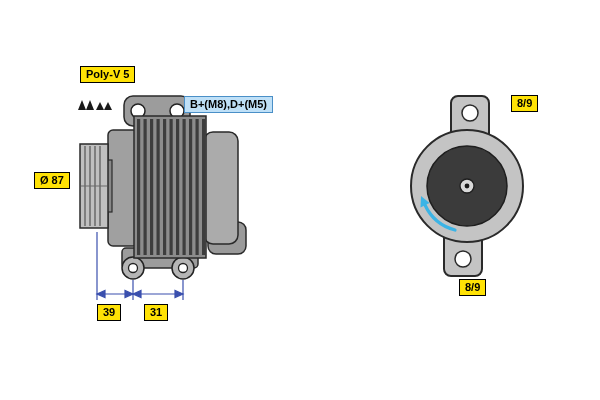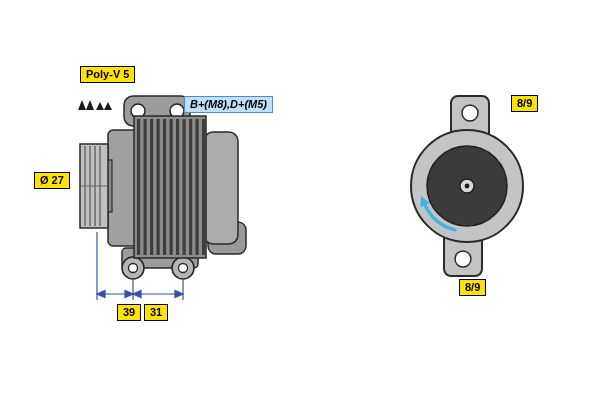--- a/index.html
+++ b/index.html
@@ -115,25 +115,25 @@
 
       <g>
         <path d="M455,230 A46,46 0 0 1 425,205" fill="none" stroke="#3cb4e6" stroke-width="3.2" stroke-linecap="round"></path>
         <path d="M421,196 L429.5,203 L420.5,207.5 Z" fill="#3cb4e6"></path>
       </g>
     </g>
   </svg>
 
   <div class="lbl" style="left:80px;top:66px;">Poly-V 5</div>
 
-  <div class="lbl blue" style="left:184px;top:96px;font-style:italic;">B+(M8),D+(M5)</div>
+  <div class="lbl blue" style="left:184px;top:96px;">B+(M8),D+(M5)</div>
 
-  <div class="lbl" style="left:34px;top:172px;">Ø 27</div>
+  <div class="lbl" style="left:34px;top:172px;">Ø 87</div>
 
-  <div class="lbl" style="left:97px;top:304px;margin-left:20px;">39</div>
+  <div class="lbl" style="left:97px;top:304px;">39</div>
 
   <div class="lbl" style="left:144px;top:304px;">31</div>
 
   <div class="lbl" style="left:511px;top:95px;">8/9</div>
 
   <div class="lbl" style="left:459px;top:279px;">8/9</div>
 
 </div>
 
 </body></html>

